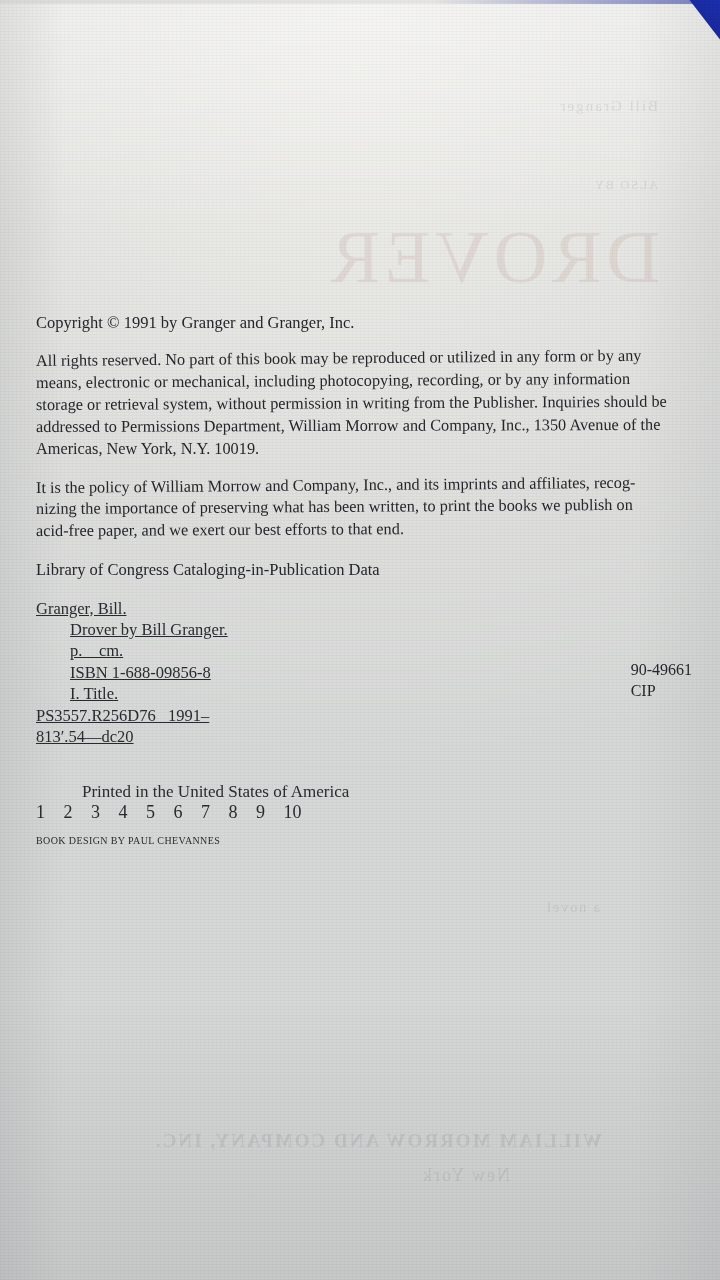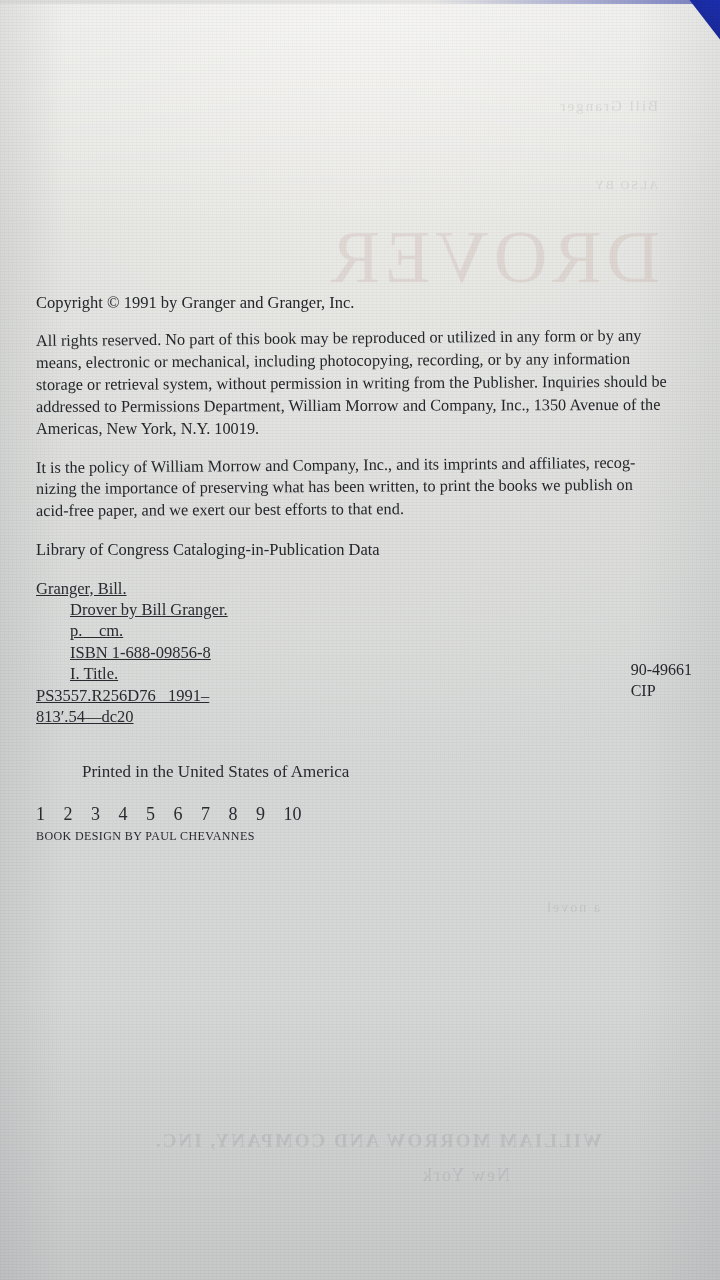--- a/index.html
+++ b/index.html
@@ -80,21 +80,21 @@
   .st-author { left: 62px; top: 98px; }
   .st-by { left: 62px; top: 178px; font-size: 12px; }
   .st-sub { left: 120px; top: 900px; font-size: 14px; }
   .st-pub { left: 118px; top: 1130px; font-size: 19px; font-weight: bold; }
   .st-city { left: 210px; top: 1165px; font-size: 18px; }
 
   
   .content {
     position: absolute;
     left: 36px;
-    top: 292px;
+    top: 312px;
     width: 652px;
   }
   .blk { margin-bottom: 17px; }
   .line {
     font-size: 16.5px;
     line-height: 1.30;
     color: #26272c;
   }
   .para {
     font-size: 16.3px;
@@ -119,28 +119,27 @@
     right: 28px;
     top: 660px;
     font-size: 16px;
     line-height: 1.3;
     color: #26272c;
   }
 
   .printed { margin-top: 34px; font-size: 17px; margin-left: 46px; }
   .edition { margin-top: 20px; font-size: 17px; }
   .numbers {
-    margin-top: 22px;
     font-size: 18px;
     letter-spacing: 0px;
   }
   .numbers span { margin-right: 14px; }
   .design {
-    margin-top: 4px;
-    font-size: 12px;
+    margin-top: 12px;
+    font-size: 10px;
     letter-spacing: .4px;
     font-variant: small-caps;
   }
 
   
   .grain {
     position: absolute;
     inset: 0;
     pointer-events: none;
     opacity: .05;

